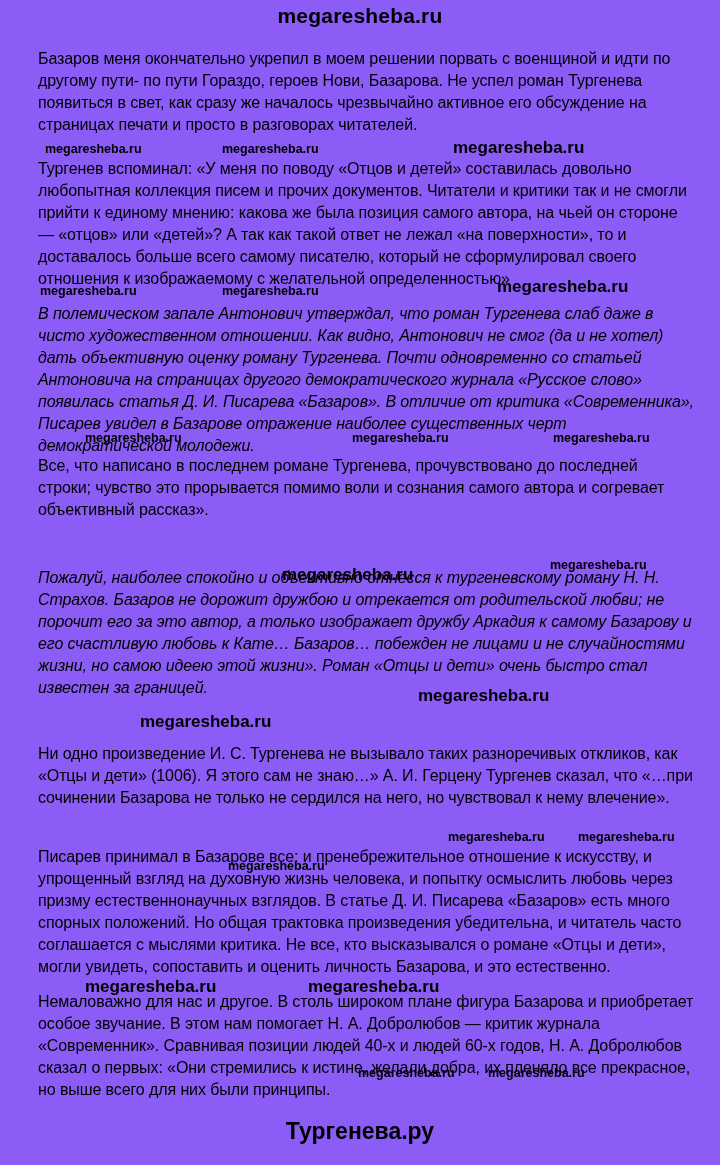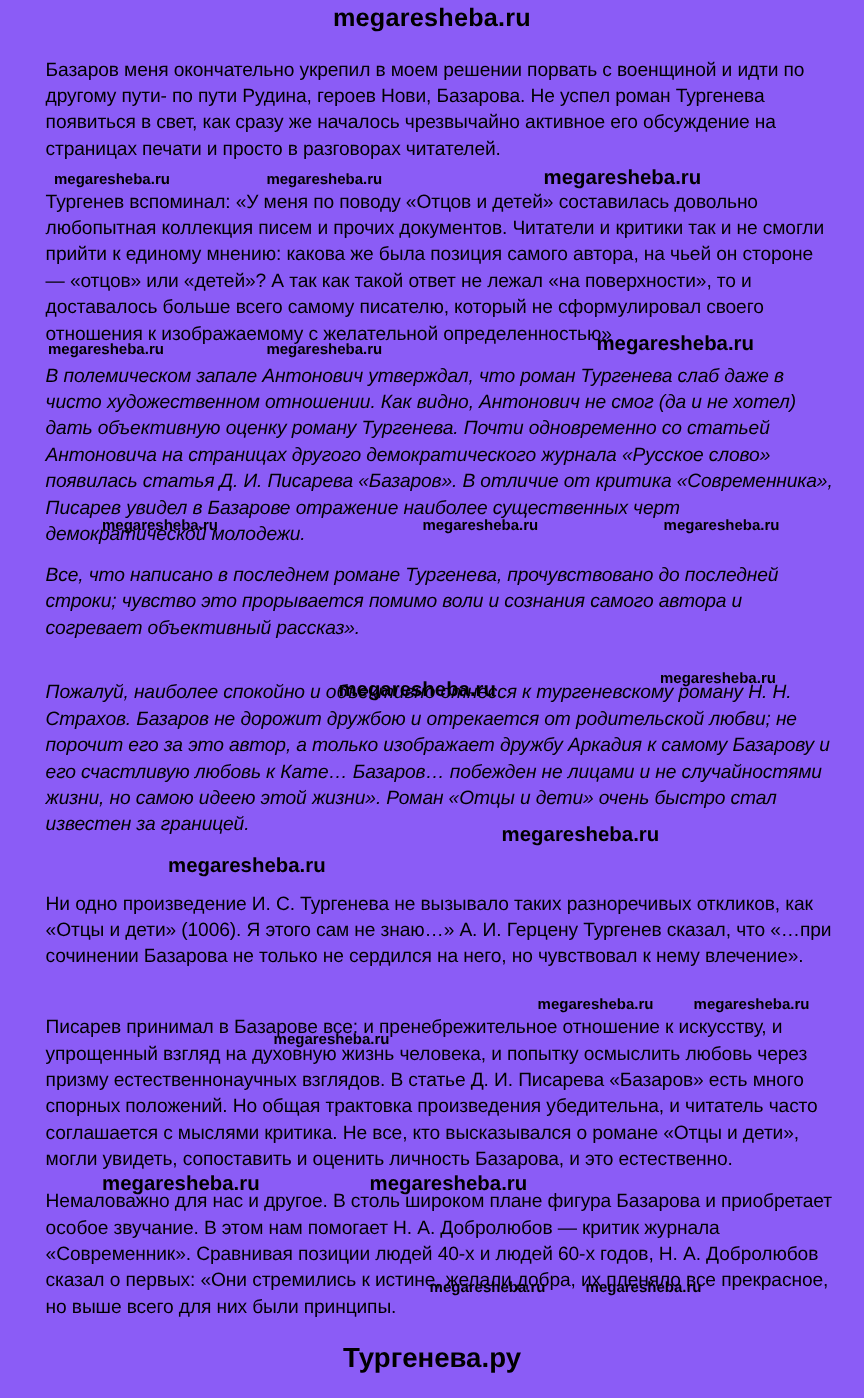--- a/index.html
+++ b/index.html
@@ -24,21 +24,21 @@
   }
   .para {
     position: absolute; left: 38px; right: 26px;
     font-size: 16px; line-height: 22px;
     text-align: left;
     letter-spacing: -0.1px;
   }
   .p1 { top: 48px; }
   .p2 { top: 158px; }
   .p3 { top: 303px; font-style: italic; }
-  .p4 { top: 469px; font-style: italic; }
+  .p4 { top: 455px; }
   .p5 { top: 523px; }
   .p6 { top: 567px; font-style: italic; }
   .p7 { top: 743px; }
   .p8 { top: 846px; }
   .p9 { top: 991px; }
   .wm {
     position: absolute;
     font-weight: bold;
     white-space: nowrap;
     color: #000000;
@@ -51,21 +51,21 @@
     font-size: 23px; font-weight: bold;
   }
 </style>
 </head>
 <body>
 
 <div class="page">
 
   <div class="header-wm">megaresheba.ru</div>
 
-  <p class="para p1">Базаров меня окончательно укрепил в моем решении порвать с военщиной и идти по другому пути- по пути Рудина, героев Нови, Базарова. Не успел роман Тургенева появиться в свет, как сразу же началось чрезвычайно активное его обсуждение на страницах печати и просто в разговорах читателей.</p>
+  <p class="para p1">Базаров меня окончательно укрепил в моем решении порвать с военщиной и идти по другому пути- по пути Гораздо, героев Нови, Базарова. Не успел роман Тургенева появиться в свет, как сразу же началось чрезвычайно активное его обсуждение на страницах печати и просто в разговорах читателей.</p>
   <p class="para p2">Тургенев вспоминал: «У меня по поводу «Отцов и детей» составилась довольно любопытная коллекция писем и прочих документов. Читатели и критики так и не смогли прийти к единому мнению: какова же была позиция самого автора, на чьей он стороне — «отцов» или «детей»? А так как такой ответ не лежал «на поверхности», то и доставалось больше всего самому писателю, который не сформулировал своего отношения к изображаемому с желательной определенностью»</p>
   <p class="para p3">В полемическом запале Антонович утверждал, что роман Тургенева слаб даже в чисто художественном отношении. Как видно, Антонович не смог (да и не хотел) дать объективную оценку роману Тургенева. Почти одновременно со статьей Антоновича на страницах другого демократического журнала «Русское слово» появилась статья Д. И. Писарева «Базаров». В отличие от критика «Современника», Писарев увидел в Базарове отражение наиболее существенных черт демократической молодежи.</p>
   <p class="para p4">Все, что написано в последнем романе Тургенева, прочувствовано до последней строки; чувство это прорывается помимо воли и сознания самого автора и согревает объективный рассказ».</p>
   <p class="para p6">Пожалуй, наиболее спокойно и объективно отнесся к тургеневскому роману Н. Н. Страхов. Базаров не дорожит дружбою и отрекается от родительской любви; не порочит его за это автор, а только изображает дружбу Аркадия к самому Базарову и его счастливую любовь к Кате… Базаров… побежден не лицами и не случайностями жизни, но самою идеею этой жизни». Роман «Отцы и дети» очень быстро стал известен за границей.</p>
   <p class="para p7">Ни одно произведение И. С. Тургенева не вызывало таких разноречивых откликов, как «Отцы и дети» (1006). Я этого сам не знаю…» А. И. Герцену Тургенев сказал, что «…при сочинении Базарова не только не сердился на него, но чувствовал к нему влечение».</p>
   <p class="para p8">Писарев принимал в Базарове все: и пренебрежительное отношение к искусству, и упрощенный взгляд на духовную жизнь человека, и попытку осмыслить любовь через призму естественнонаучных взглядов. В статье Д. И. Писарева «Базаров» есть много спорных положений. Но общая трактовка произведения убедительна, и читатель часто соглашается с мыслями критика. Не все, кто высказывался о романе «Отцы и дети», могли увидеть, сопоставить и оценить личность Базарова, и это естественно.</p>
   <p class="para p9">Немаловажно для нас и другое. В столь широком плане фигура Базарова и приобретает особое звучание. В этом нам помогает Н. А. Добролюбов — критик журнала «Современник». Сравнивая позиции людей 40-х и людей 60-х годов, Н. А. Добролюбов сказал о первых: «Они стремились к истине, желали добра, их пленяло все прекрасное, но выше всего для них были принципы.</p>
 
   <span class="wm small" style="left:45px;  top:142px;">megaresheba.ru</span>
   <span class="wm small" style="left:222px; top:142px;">megaresheba.ru</span>

